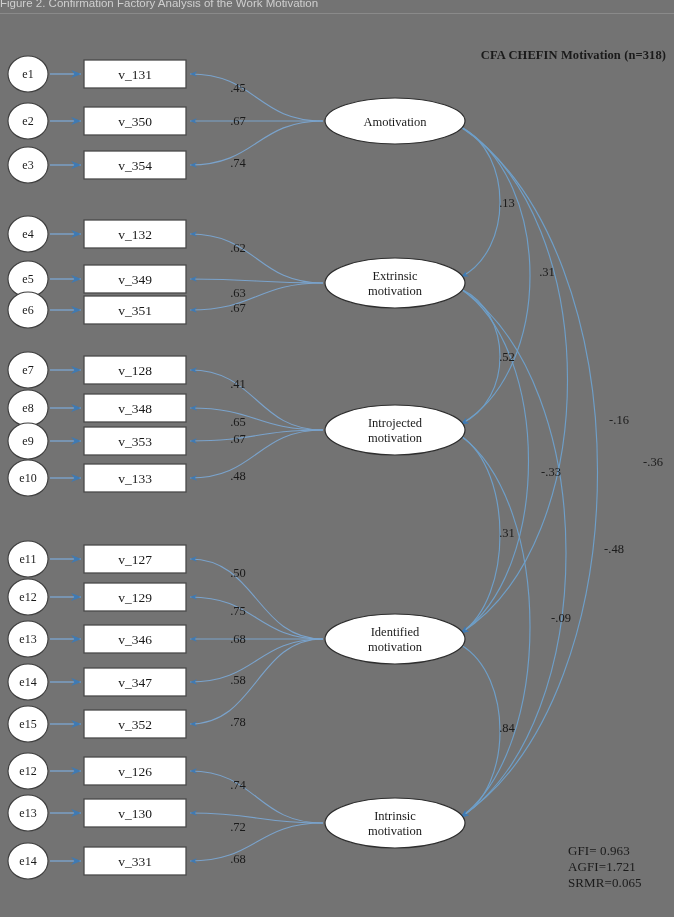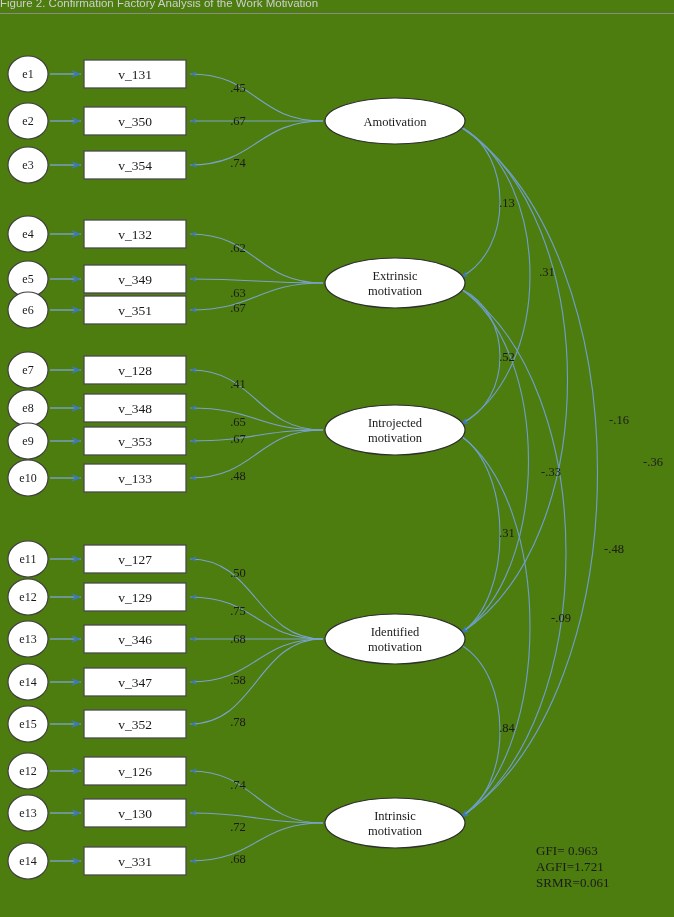--- a/index.html
+++ b/index.html
@@ -9,21 +9,21 @@
     background: #ffffff;
   }
   body {
     font-family: "Liberation Serif", serif;
     color: #1a1a1a;
   }
   #page {
     position: relative;
     width: 674px;
     height: 917px;
-    background: #4d7c0f;
+    background: #737373;
     overflow: hidden;
   }
   
   #caption {
     position: absolute;
     left: 0;
     top: -3px;
     width: 674px;
     height: 16px;
     font-size: 11.5px;
@@ -119,37 +119,38 @@
     fill: none;
   }
   .corr-path {
     stroke: #6e9fc9;
     stroke-width: 1.15;
     fill: none;
   }
   
   #fit-indices {
     position: absolute;
-    left: 536px;
+    left: 568px;
     top: 843px;
     font-size: 13px;
     line-height: 16px;
     font-family: "Liberation Serif", serif;
     white-space: nowrap;
   }
   #fit-indices div { letter-spacing: .1px; }
 </style>
 </head>
 <body>
 
 <div id="page">
 
   <div id="caption">Figure 2. Confirmation Factory Analysis of the Work Motivation</div>
   <div id="caption-rule"></div>
 
+  <div id="diagram-title">CFA CHEFIN Motivation (n=318)</div>
 
   <svg id="canvas" viewBox="0 0 674 917" xmlns="http://www.w3.org/2000/svg">
     <defs>
       <marker id="ah" markerWidth="9" markerHeight="9" refX="7.4" refY="3.1" orient="auto" markerUnits="strokeWidth">
         <path d="M0.4,0.2 L7.6,3.1 L0.4,6.0 L2.6,3.1 Z" fill="#3f7ab3"></path>
       </marker>
       <marker id="ah2" markerWidth="8" markerHeight="8" refX="6.8" refY="2.8" orient="auto" markerUnits="strokeWidth">
         <path d="M0.3,0.2 L7.0,2.8 L0.3,5.4 L2.3,2.8 Z" fill="#3f7ab3"></path>
       </marker>
     </defs>
@@ -328,16 +329,16 @@
         <text x="507" y="728" class="corr-label">.84</text>
         <text x="561" y="618" class="corr-label">-.09</text>
         <text x="614" y="549" class="corr-label">-.48</text>
         <text x="653" y="462" class="corr-label">-.36</text>
       </g>
   </svg>
 
   <div id="fit-indices">
     <div>GFI= 0.963</div>
     <div>AGFI=1.721</div>
-    <div>SRMR=0.061</div>
+    <div>SRMR=0.065</div>
   </div>
 
 </div>
 
 </body></html>

